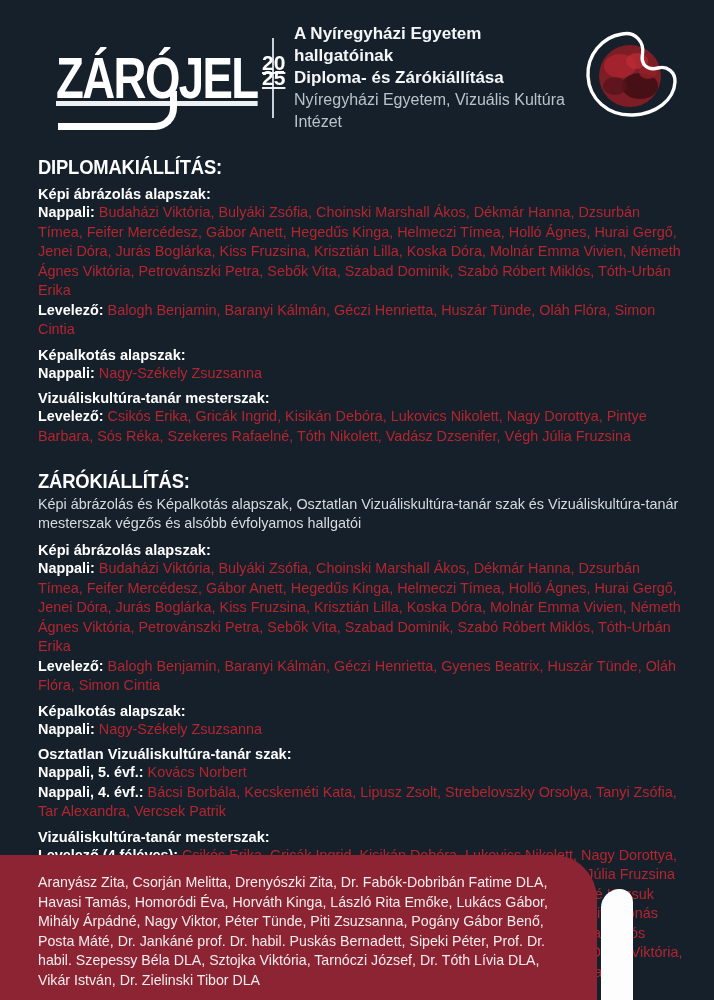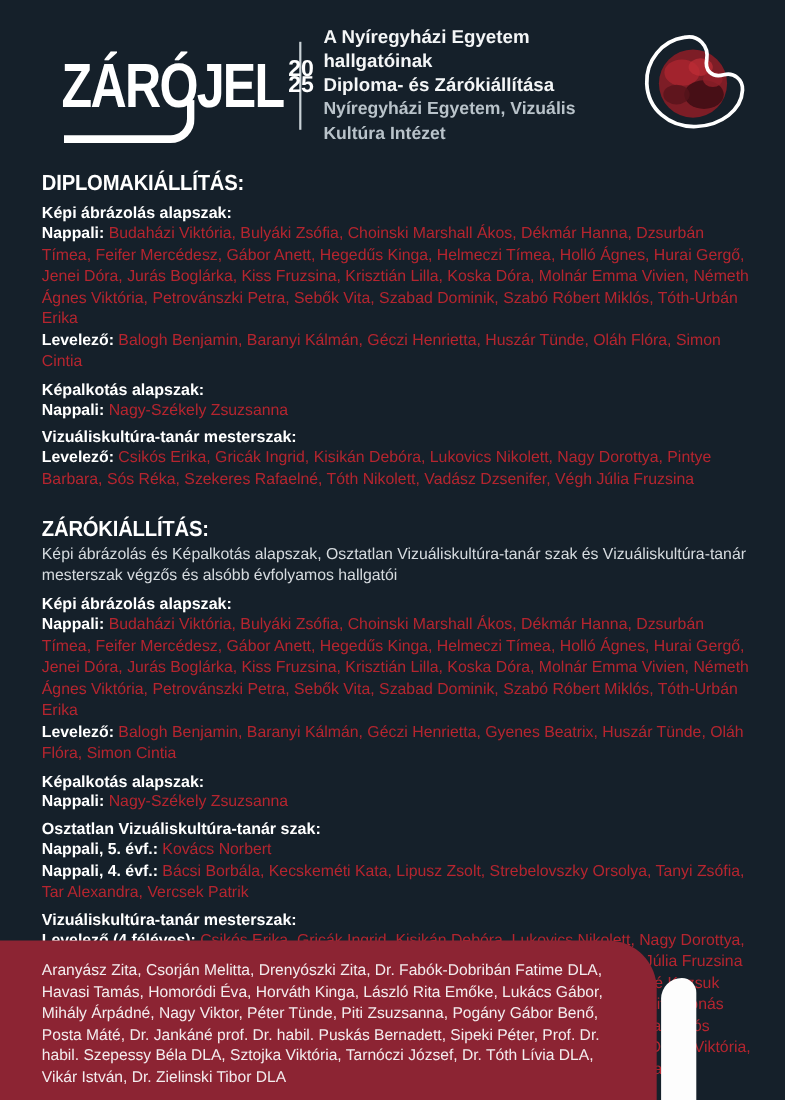--- a/index.html
+++ b/index.html
@@ -11,21 +11,21 @@
     position:relative;
     overflow:hidden;
   }
   
   .header{
     display:flex;align-items:center;
     padding:30px 26px 0 56px;
     height:96px;
   }
   .logo-mark{position:relative;width:206px;flex:0 0 auto;}
-  .logo-row{display:flex;align-items:flex-start;}
+  .logo-row{display:flex;align-items:flex-start;text-decoration:underline;}
   .logo-word{
     font-size:57px;font-weight:bold;line-height:54px;
     letter-spacing:-2px;
     transform:scaleX(.80);transform-origin:left center;
     color:#fff;white-space:nowrap;
   }
   .logo-year{
     display:flex;flex-direction:column;
     font-weight:bold;font-size:21px;line-height:15px;
     color:#fff;margin-left:-46px;margin-top:4px;letter-spacing:0;
@@ -36,21 +36,21 @@
     border-bottom:7px solid #fff;
     border-right:7px solid #fff;
     border-bottom-right-radius:22px;
   }
   .divider{
     width:2px;height:80px;background:#c9d1d6;
     margin:0 20px 0 10px;flex:0 0 auto;
   }
   .header-text{line-height:22px;}
   .ht-bold{font-weight:bold;font-size:17px;color:#f4f6f7;margin:0;}
-  .ht-light{font-weight:bold;font-size:16px;color:#b9c3ca;margin:0;}
+  .ht-light{font-weight:normal;font-size:16px;color:#b9c3ca;margin:0;}
   .blob{margin-left:auto;flex:0 0 auto;margin-top:-4px;}
   
   .main{padding:30px 26px 0 38px;width:650px;box-sizing:content-box;}
   h2.sec{
     margin:0 0 2px;font-size:20px;font-weight:bold;color:#fff;
     letter-spacing:-.2px;transform:scaleX(.92);transform-origin:left center;
     white-space:nowrap;
   }
   .subtitle{margin:2px 0 9px;font-size:14.4px;line-height:19px;color:#d6dbdf;font-weight:normal;}
   h3.grp{margin:7px 0 1px;font-size:14.6px;font-weight:bold;color:#fff;}

